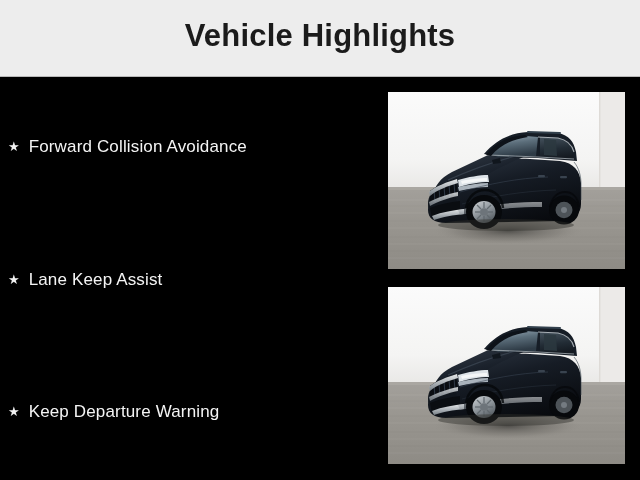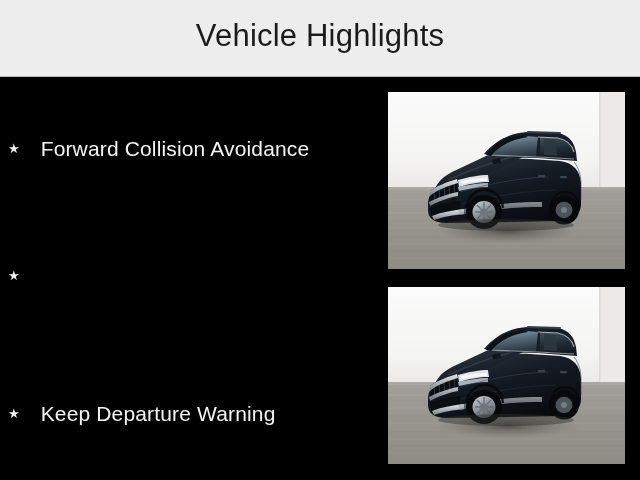--- a/index.html
+++ b/index.html
@@ -40,21 +40,21 @@
     height: 1px;
     background: #b9b9b9;
   }
   #page-title {
     position: absolute;
     left: 0;
     top: 18px;
     width: 640px;
     text-align: center;
     font-size: 31px;
-    font-weight: 400;
+    font-weight: 700;
     letter-spacing: 0.2px;
     color: #1b1b1b;
     font-family: "Liberation Sans", sans-serif;
   }
 
   
   #features {
     position: absolute;
     left: 0;
     top: 77px;
@@ -70,26 +70,25 @@
   }
   .feature-bullet {
     font-size: 13px;
     line-height: 1;
     color: #f2f2f2;
     margin-right: 9px;
     position: relative;
     top: -1px;
   }
   .feature-label {
-    font-size: 21px;
+    font-size: 17px;
     font-weight: 400;
     letter-spacing: 0.15px;
     color: #f4f4f4;
     font-family: "Liberation Sans", sans-serif;
-    margin-left: 12px;
   }
   #feature-0 { top: 60px; }
   #feature-1 { top: 193px; }
   #feature-2 { top: 325px; }
 
   
   .photo {
     position: absolute;
     left: 388px;
     width: 237px;
@@ -121,20 +120,21 @@
 
   <div id="features">
 
     <div class="feature-row" id="feature-0">
       <span class="feature-bullet">★</span>
       <span class="feature-label">Forward Collision Avoidance</span>
     </div>
 
     <div class="feature-row" id="feature-1">
       <span class="feature-bullet">★</span>
+      <span class="feature-label">Lane Keep Assist</span>
     </div>
 
     <div class="feature-row" id="feature-2">
       <span class="feature-bullet">★</span>
       <span class="feature-label">Keep Departure Warning</span>
     </div>
 
   </div>
 
   <div class="photo" id="photo-0">

